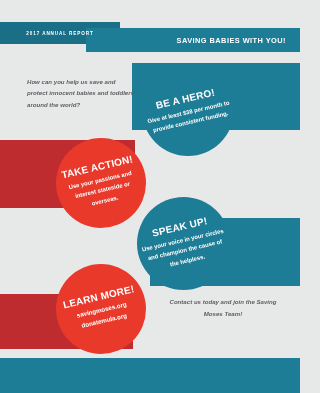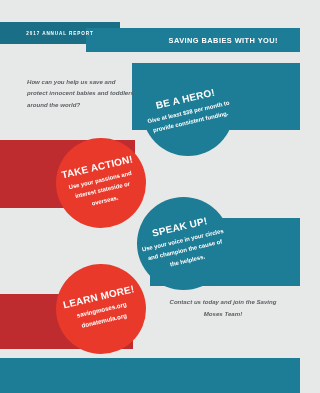--- a/index.html
+++ b/index.html
@@ -28,21 +28,21 @@
     border-top:6px solid #0d4f63;
     border-right:22px solid transparent;
   }
   .ribbon-right{
     position:absolute;left:86px;top:28px;right:0;height:24px;
     background:#1d7c96;z-index:5;
   }
   .ribbon-right-label{
     position:absolute;left:86px;top:28px;right:0;height:24px;
     display:flex;align-items:center;justify-content:flex-end;
-    padding-right:22px;box-sizing:border-box;
+    padding-right:14px;box-sizing:border-box;
     color:#ffffff;font-size:7.4px;font-weight:bold;letter-spacing:.45px;
     z-index:7;white-space:nowrap;
   }
 
   
   .band{position:absolute;}
   .band-teal{background:#1d7c96;}
   .band-red{background:#be2c2f;}
 
   .band-hero{left:132px;top:63px;right:0;height:67px;z-index:1;}

